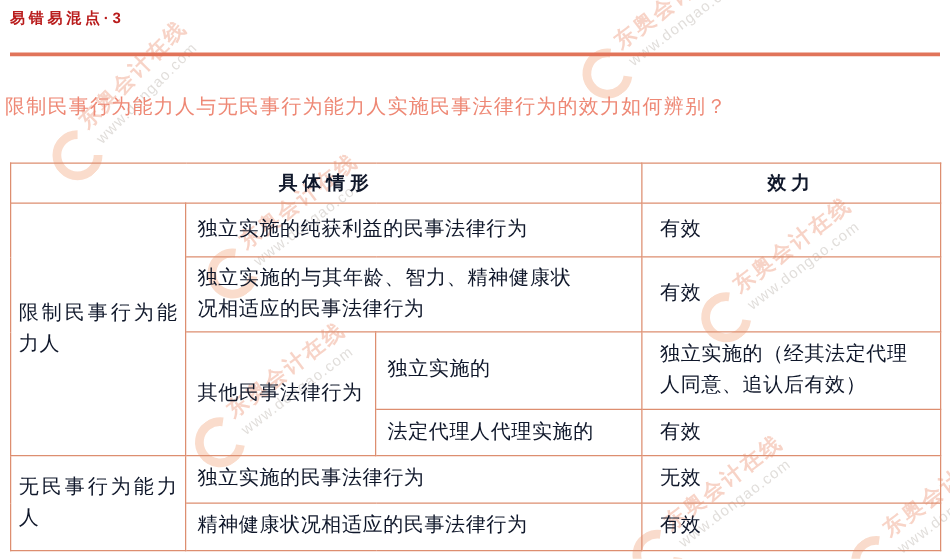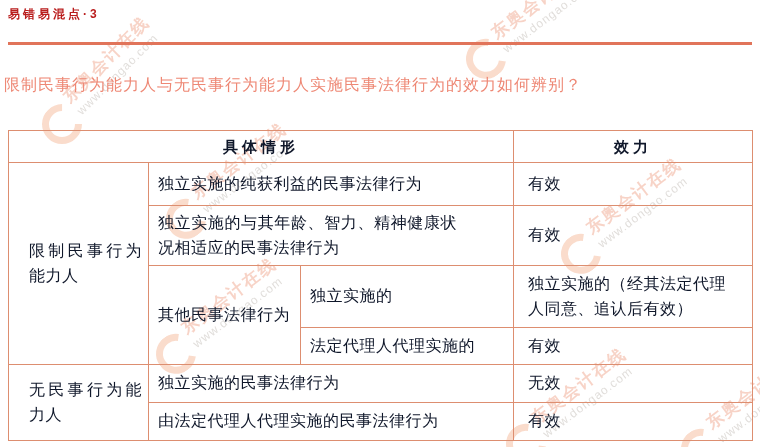--- a/index.html
+++ b/index.html
@@ -42,21 +42,21 @@
   .effect-table th,.effect-table td{
     border:1px solid #dd8e70;
     color:#0f172a;font-size:16px;font-weight:normal;
     letter-spacing:.5px;line-height:1.55;
     vertical-align:middle;background:transparent;
     padding:2px 9px;box-sizing:border-box;
   }
   .effect-table th{
     text-align:center;font-weight:bold;letter-spacing:4px;font-size:15px;
   }
-  td.cat{padding-left:20px;padding-right:6px;text-align:justify;text-align-last:left;font-family:Liberation Serif, serif;}
+  td.cat{padding-left:6px;padding-right:6px;text-align:justify;text-align-last:left;font-family:Liberation Serif, serif;}
   td.situ{text-align:justify;text-align-last:left;border-radius:11px;}
   td.situ-wrap{padding-right:56px;}
   td.eff{padding-left:14px;padding-right:14px;}
 </style>
 </head>
 <body>
 
 <div class="wm" style="left:20px;top:60px;transform:rotate(-45deg);">
   <div class="wm-inner">
     <div class="wm-logo"></div>
@@ -140,17 +140,17 @@
   <tr style="height:37px">
     <td class="situ">法定代理人代理实施的</td>
     <td class="eff">有效</td>
   </tr>
   <tr style="height:38px">
     <td class="cat" rowspan="2">无民事行为能力人</td>
     <td class="situ" colspan="2">独立实施的民事法律行为</td>
     <td class="eff">无效</td>
   </tr>
   <tr style="height:38px">
-    <td class="situ" colspan="2">由法定代理人代理实施的民事法律行为</td>
+    <td class="situ" colspan="2">精神健康状况相适应的民事法律行为</td>
     <td class="eff">有效</td>
   </tr>
 </tbody>
   </table>
 
 </body></html>

